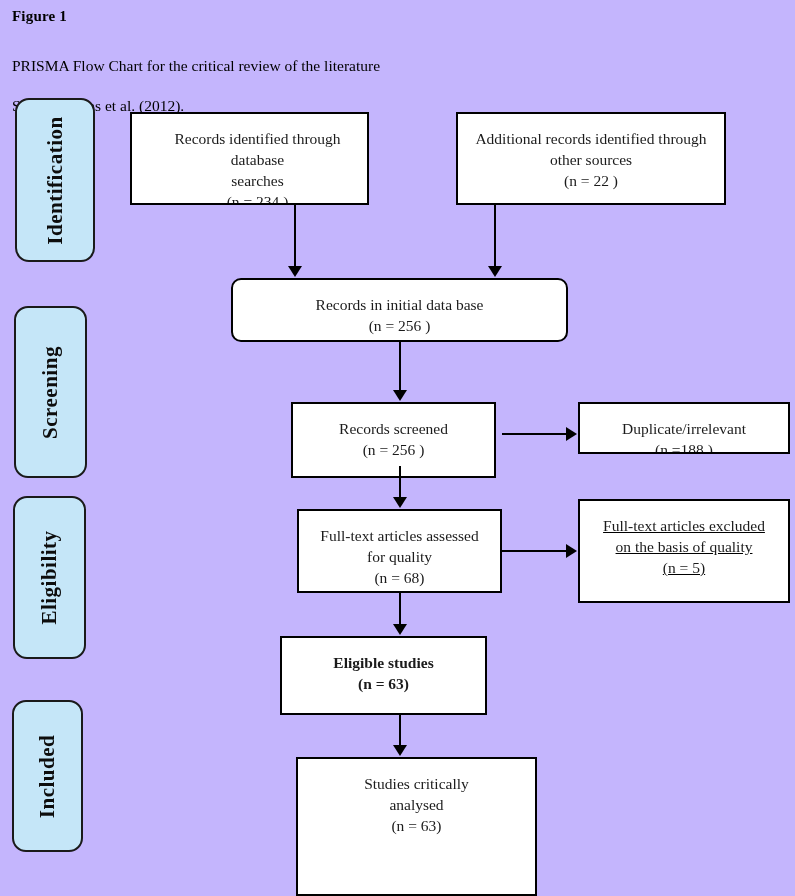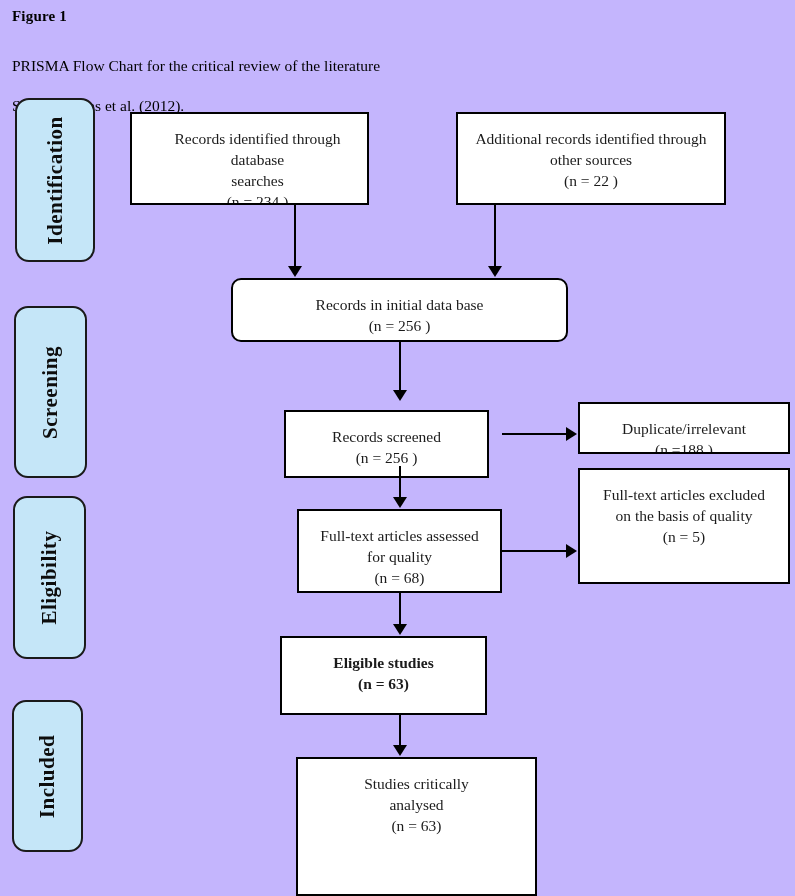--- a/index.html
+++ b/index.html
@@ -145,37 +145,37 @@
     <div class="node-text">Additional records identified through
 other sources
 (n =  22 )</div>
   </div>
 
   <div class="node align-top" style="left:231px; top:278px; width:337px; height:64px;border-radius:10px;">
     <div class="node-text">Records in initial data base
 (n =  256 )</div>
   </div>
 
-  <div class="node align-top" style="left:284px; top:402px; width:205px; height:68px;margin-top:8px;">
+  <div class="node align-top" style="left:291px; top:402px; width:205px; height:76px;">
     <div class="node-text">Records screened
 (n = 256 )</div>
   </div>
 
   <div class="node align-top" style="left:578px; top:402px; width:212px; height:52px;">
     <div class="node-text">Duplicate/irrelevant
 (n =188 )</div>
   </div>
 
   <div class="node align-top" style="left:297px; top:509px; width:205px; height:84px;">
     <div class="node-text">Full-text articles assessed
 for quality
 (n =  68)</div>
   </div>
 
-  <div class="node align-top" style="left:578px; top:468px; width:212px; height:116px;">
+  <div class="node align-top" style="left:578px; top:499px; width:212px; height:104px;text-decoration:underline;">
     <div class="node-text">Full-text articles excluded
 on the basis of quality
 (n = 5)</div>
   </div>
 
   <div class="node align-top" style="left:280px; top:636px; width:207px; height:79px;font-weight:bold;">
     <div class="node-text">Eligible studies
 (n =  63)</div>
   </div>
 

